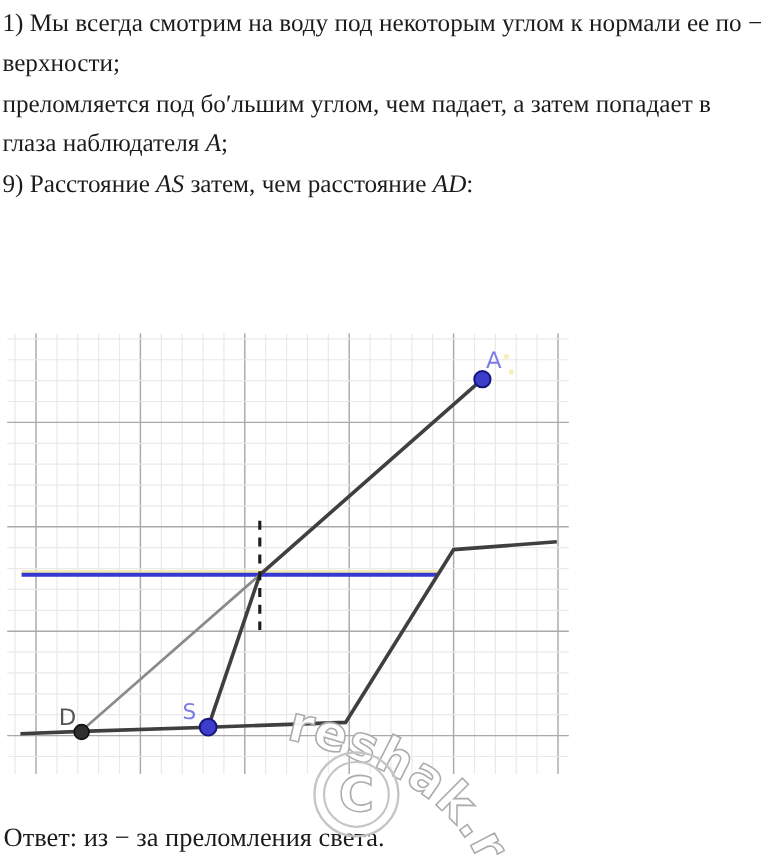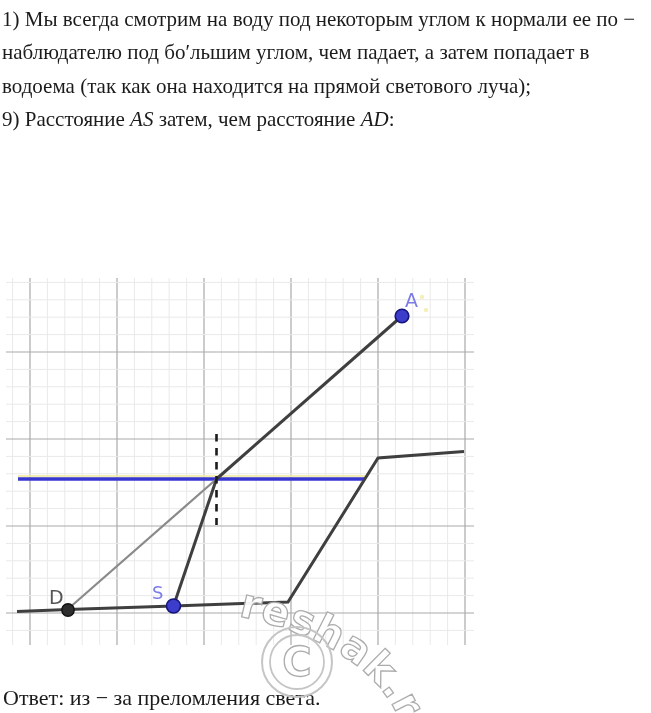--- a/index.html
+++ b/index.html
@@ -27,22 +27,23 @@
     fill:#ffffff;stroke:#a8a8a8;stroke-width:1.3px;
   }
 </style>
 </head>
 <body>
 
 <div id="page">
 
   <div id="solution-text">
       <div class="tline"><span>1) Мы всегда смотрим на воду под некоторым углом к нормали ее по −</span></div>
-      <div class="tline"><span>наблюдателю под бо′льшим углом, чем падает, а затем попадает в</span></div>
-      <div class="tline"><span>водоема (так как она находится на прямой светового луча);</span></div>
+      <div class="tline"><span>верхности;</span></div>
+      <div class="tline"><span>преломляется под бо′льшим углом, чем падает, а затем попадает в</span></div>
+      <div class="tline"><span>глаза наблюдателя </span><em>A</em><span>;</span></div>
       <div class="tline"><span>9) Расстояние </span><em>AS</em><span> затем, чем расстояние </span><em>AD</em><span>:</span></div>
     </div>
 
   <div id="answer-line">Ответ:  из − за преломления света.</div>
 
   <svg id="diagram-svg" width="651" height="713" viewBox="0 0 651 713">
 
     <g id="grid-g">
         <line x1="12.6" y1="278" x2="12.6" y2="645" stroke="#e9e9e9" stroke-width="1"></line>
         <line x1="30" y1="278" x2="30" y2="645" stroke="#a9a9a9" stroke-width="1.2"></line>

